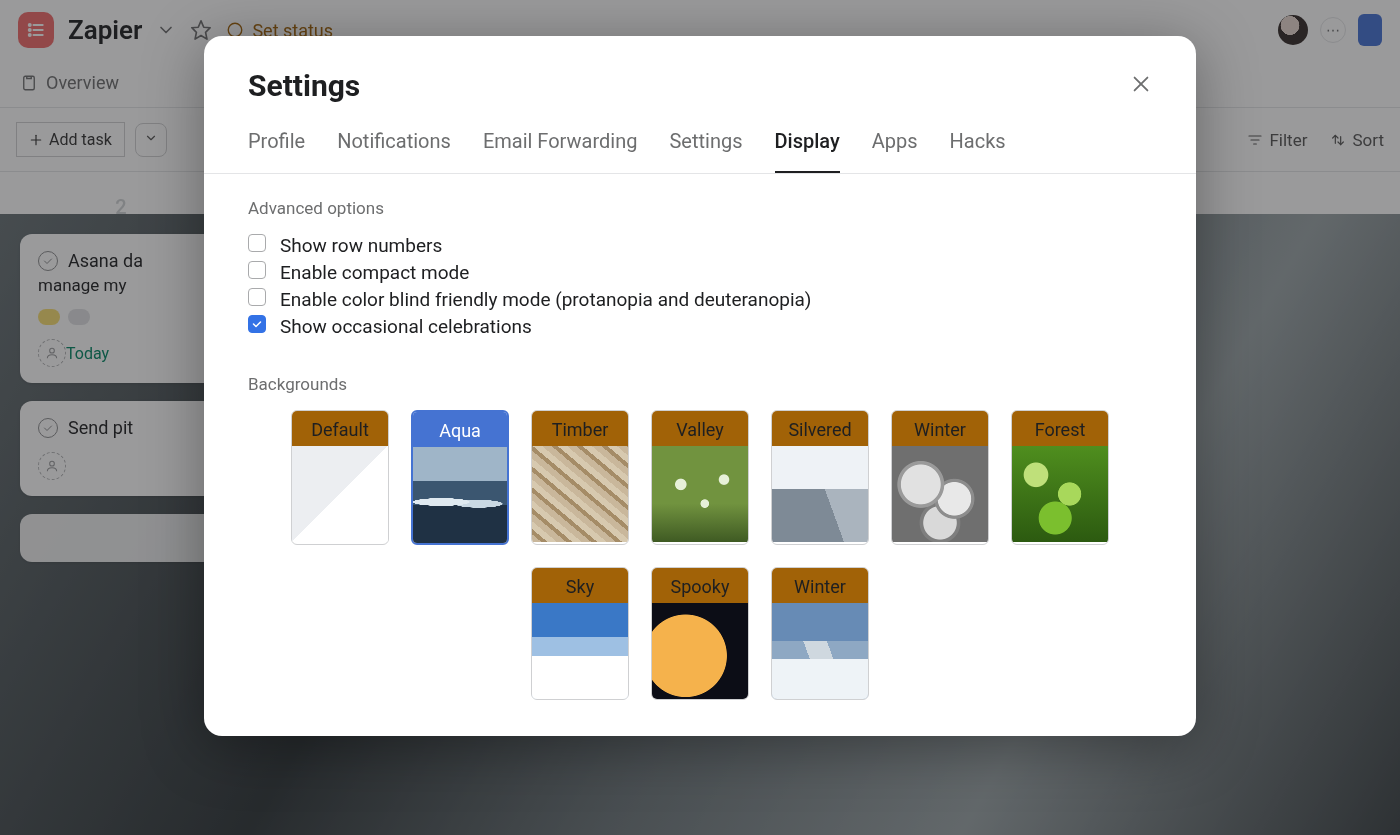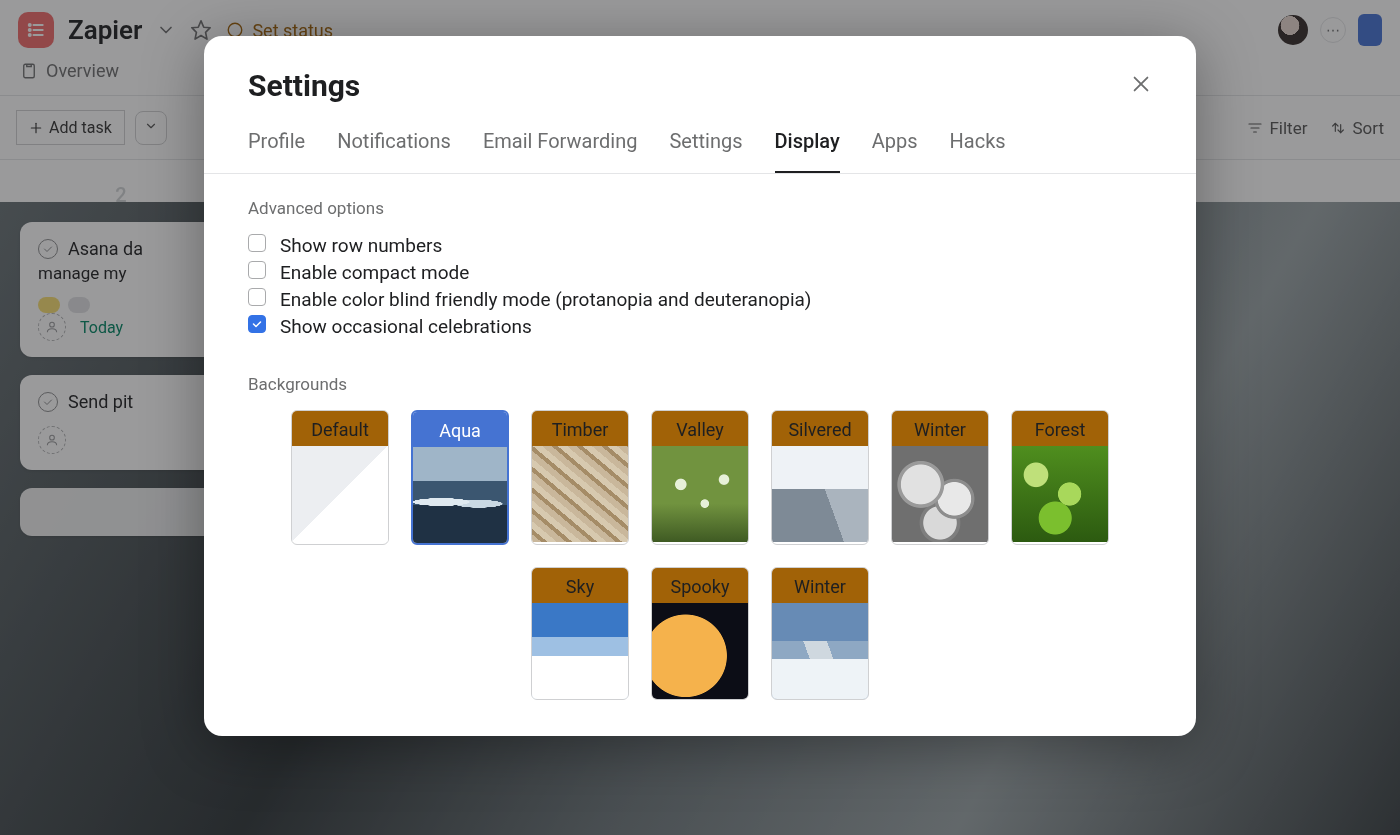--- a/index.html
+++ b/index.html
@@ -38,21 +38,21 @@
   }
   .app-title { font-size: 26px; font-weight: 600; }
   .icon-btn { color: #6d6e6f; display:flex; align-items:center; justify-content:center; cursor:pointer; }
   .set-status { display:flex; align-items:center; gap:8px; color:#a16207; font-size:18px; }
   .avatar-wrap { margin-left:auto; display:flex; align-items:center; gap:12px; }
   .avatar { width:30px; height:30px; border-radius:50%; background: radial-gradient(circle at 40% 35%, #e8d8cf 35%, #332a28 36%); }
   .ellipsis { width:26px; height:26px; border-radius:50%; border:1px solid var(--border); display:flex; align-items:center; justify-content:center; font-size:14px; color:#6d6e6f; }
   .right-blue { width:24px; height:32px; border-radius:6px; background:#4471d4; }
 
   .app-tabs { display:flex; gap:20px; padding: 6px 20px 14px 20px; border-bottom:1px solid var(--border); color:#6d6e6f; font-size:18px; }
-  .app-tabs .tab { display:flex; gap:8px; align-items:center; }
+  .app-tabs .tab { display:flex; gap:8px; align-items:center;margin-top:12px; }
 
   .toolbar-row { display:flex; align-items:center; padding:14px 16px; border-bottom:1px solid var(--border); gap:10px;}
   .btn-outline { border:1px solid #cfd0d2; border-radius:0; padding:7px 12px; display:flex; gap:6px; align-items:center; font-size:16px; color:#333;}
   .btn-caret  { border:1px solid #cfd0d2; border-radius:8px; padding:7px 8px;}
   .toolbar-right { margin-left:auto; display:flex; gap:23px; color:#555; font-size:17px;}
   .toolbar-right span { display:flex; gap:6px; align-items:center;}
 
   .board-area {
     position: relative;
     height: calc(835px - 54px - 48px - 56px);
@@ -219,21 +219,21 @@
               <polyline points="5 12 10 17 19 8"></polyline>
             </svg>
         </span>
         <span>Asana da</span>
       </div>
       <div class="sub">manage my</div>
       <div style="margin-top:14px; display:flex; gap:8px;">
         <span class="tagpill" style="background:#f8df72"></span>
         <span class="tagpill" style="background:#e0e1e3"></span>
       </div>
-      <div style="display:flex; gap:14px; align-items:center;text-align:center;">
+      <div style="margin-top:14px; display:flex; gap:0; align-items:center;text-align:center;">
         <span class="person-dashed">
           <svg width="14" height="14" viewBox="0 0 24 24" fill="none" stroke="currentColor" stroke-width="1.8">
               <circle cx="12" cy="8" r="4"></circle>
               <path d="M4 21c0-4 4-6 8-6s8 2 8 6"></path>
             </svg>
         </span>
         <span class="today">Today</span>
       </div>
     </div>
 

